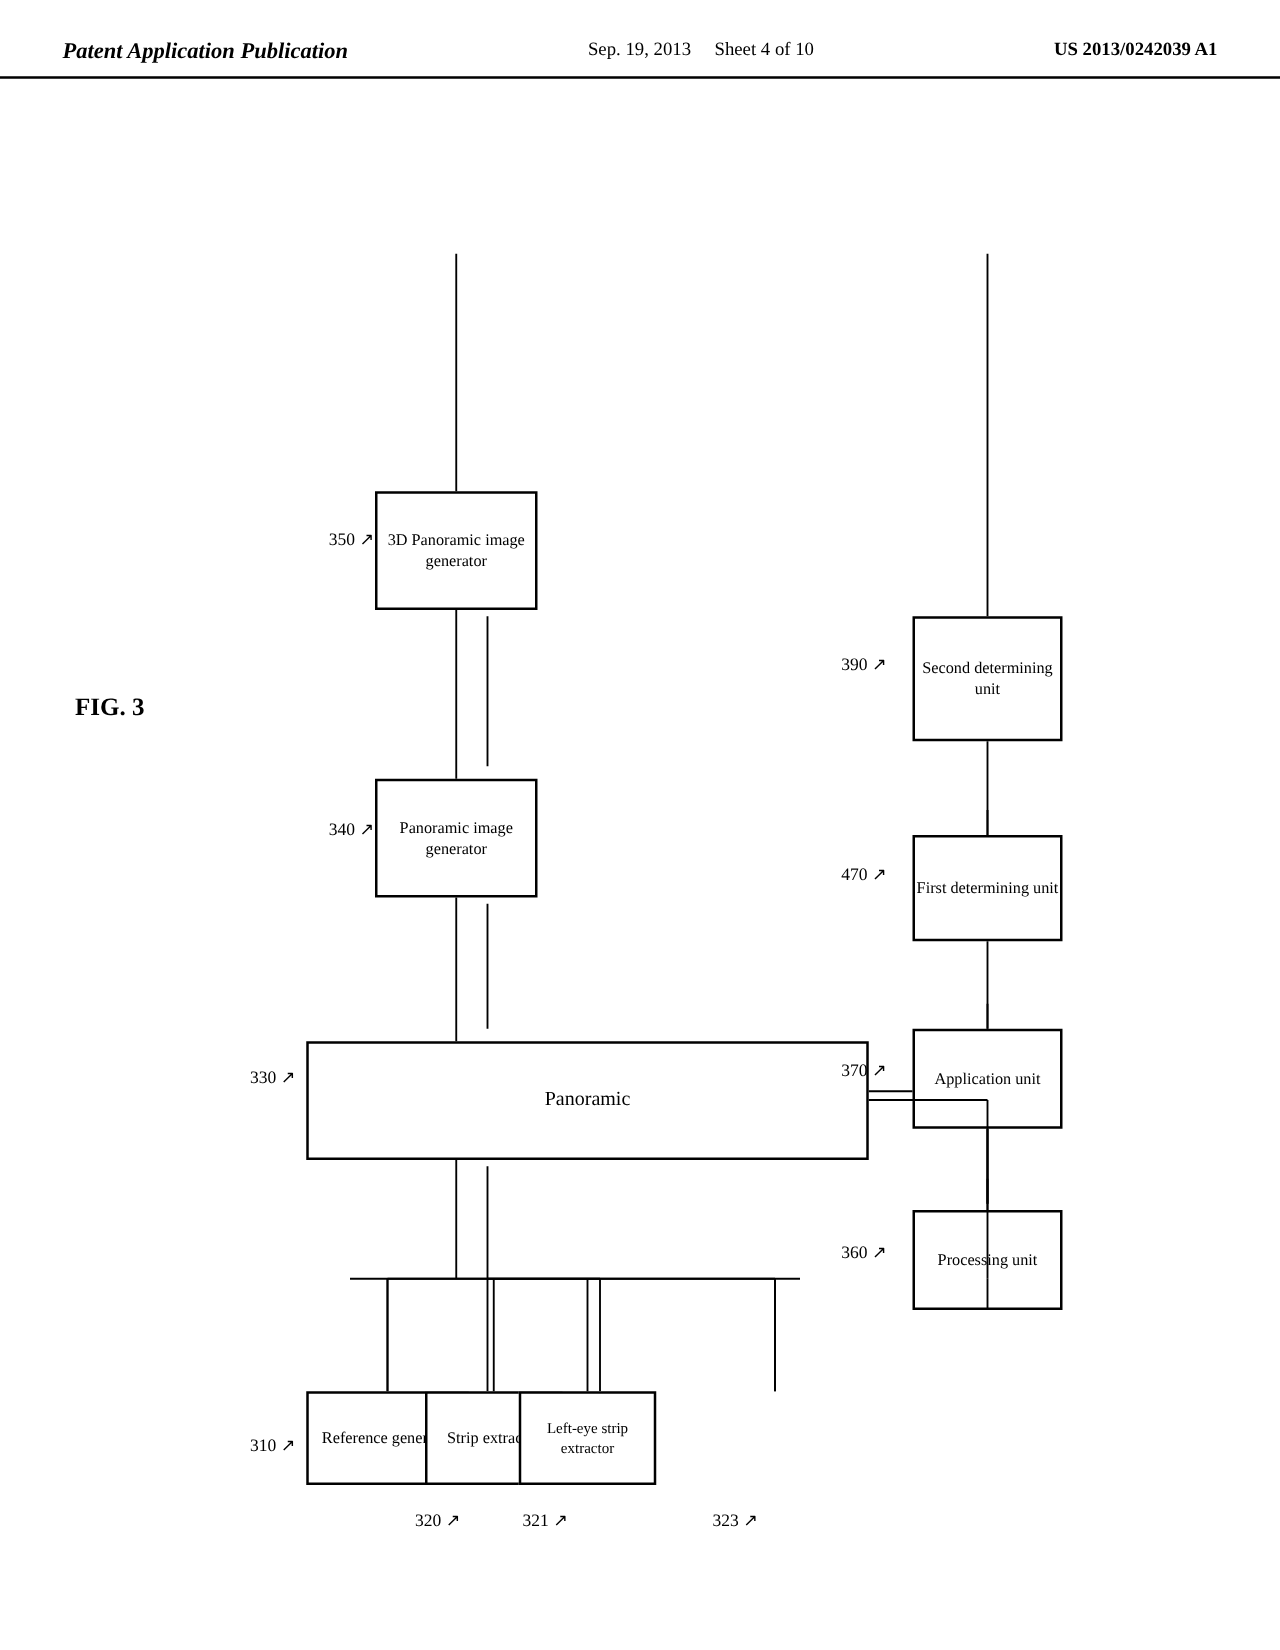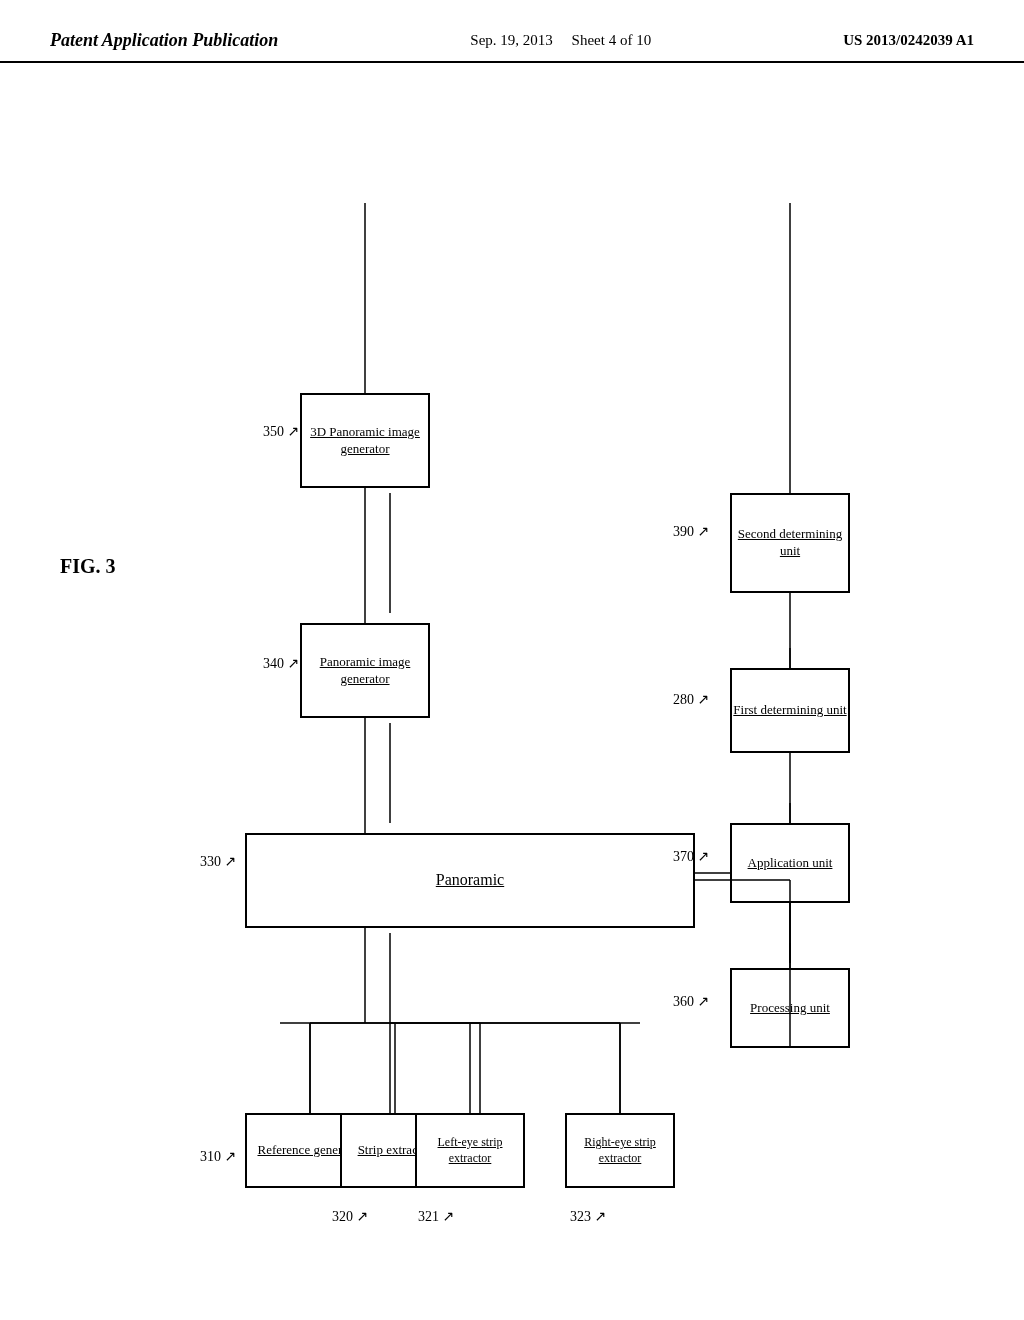--- a/index.html
+++ b/index.html
@@ -54,21 +54,20 @@
     .box {
       position: absolute;
       border: 2px solid #000;
       background: #fff;
       display: flex;
       align-items: center;
       justify-content: center;
       text-align: center;
       font-size: 14px;
       line-height: 1.3;
-      text-decoration: underline;
     }
 
     
     .ref-label {
       position: absolute;
       font-size: 14px;
     }
 
     
     .lines-svg {
@@ -147,25 +146,20 @@
   <div class="box" style="left: 415px; top: 1050px; width: 110px; height: 75px; font-size:12px;">
     <span>Left-eye
 strip
 extractor</span>
   </div>
   <div class="ref-label" style="left: 418px; top: 1145px;">
     <span>321</span>
     <span> ↗</span>
   </div>
 
-  <div class="box" style="left: 565px; top: 1050px; width: 110px; height: 75px; font-size:12px;">
-    <span>Right-eye
-strip
-extractor</span>
-  </div>
   <div class="ref-label" style="left: 570px; top: 1145px;">
     <span>323</span>
     <span> ↗</span>
   </div>
 
   <div class="box" style="left: 245px; top: 770px; width: 450px; height: 95px; font-size:16px;">
     <span>Panoramic</span>
   </div>
   <div class="ref-label" style="left: 200px; top: 790px;">
     <span>330</span>
@@ -209,21 +203,21 @@
     <span>370</span>
     <span> ↗</span>
   </div>
 
   <div class="box" style="left: 730px; top: 605px; width: 120px; height: 85px; font-size:13px;">
     <span>First
 determining
 unit</span>
   </div>
   <div class="ref-label" style="left: 673px; top: 628px;">
-    <span>280</span>
+    <span>470</span>
     <span> ↗</span>
   </div>
 
   <div class="box" style="left: 730px; top: 430px; width: 120px; height: 100px; font-size:13px;">
     <span>Second
 determining
 unit</span>
   </div>
   <div class="ref-label" style="left: 673px; top: 460px;">
     <span>390</span>

